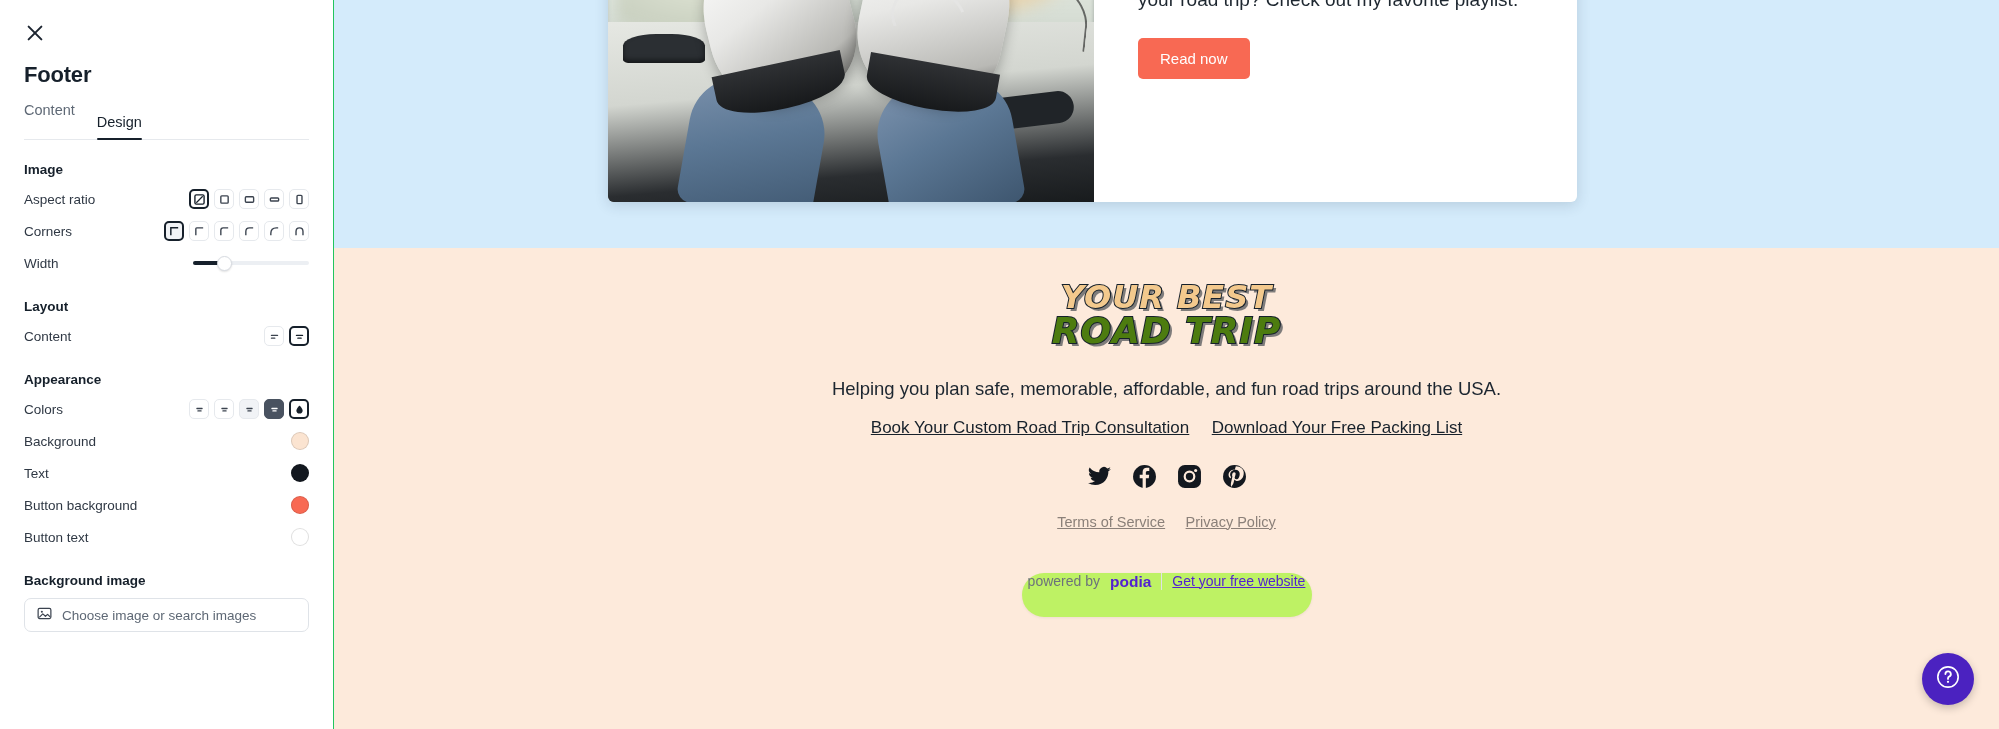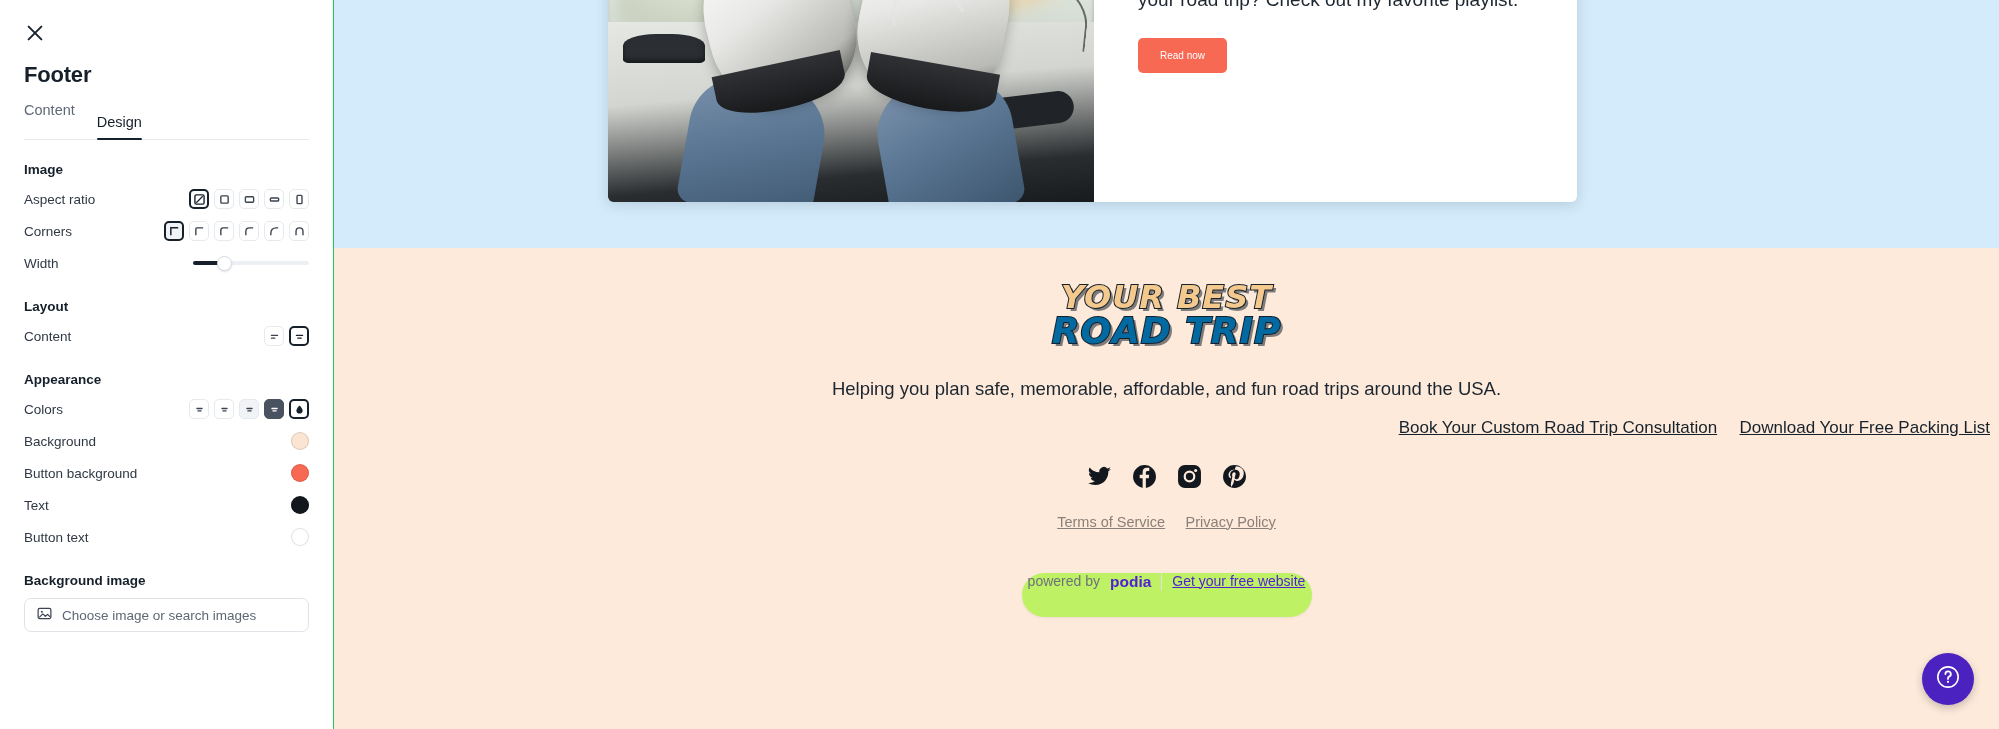--- a/index.html
+++ b/index.html
@@ -193,46 +193,46 @@
   .promo-body {
     flex: 1; padding: 46px 40px 0 44px;
   }
   .promo-text {
     font-size: 19px; line-height: 1.48; color: #1e2730;
     max-width: 382px;
   }
   .read-now {
     margin-top: 24px; display: inline-block;
     background: #f86953; color: #fff; border: none;
-    border-radius: 5px; padding: 12px 22px; font-size: 10px;
+    border-radius: 5px; padding: 12px 22px; font-size: 15px;
     cursor: pointer; font-family: inherit;
   }
 
   
   .footer {
     background: #fdeadb; height: 481px; width: 100%;
     padding-top: 35px; text-align: center; position: relative;
   }
   .logo { display: inline-block; text-align: center; line-height: 0.92; }
   .logo-l1, .logo-l2 {
     font-family: "DejaVu Sans", sans-serif;
     font-weight: bold; font-style: italic;
     letter-spacing: 1px;
     -webkit-text-stroke: 2px #15202b;
     paint-order: stroke fill;
     font-size: 32px;
     display: block;
   }
   .logo-l1 { color: #f3c98d; text-shadow: 3px 3px 0 rgba(21,32,43,.55); }
-  .logo-l2 { color: #0369a1; font-size: 36px; text-shadow: 3px 3px 0 rgba(21,32,43,.55); margin-top: 2px; }
+  .logo-l2 { color: #4d7c0f; font-size: 36px; text-shadow: 3px 3px 0 rgba(21,32,43,.55); margin-top: 2px; }
 
   .tagline {
     font-size: 18.5px; color: #1c2630; margin-top: 30px;
   }
-  .flinks { margin-top: 18px; text-align: right; }
+  .flinks { margin-top: 18px; }
   .flinks a {
     font-size: 17px; color: #17212b; text-decoration: underline;
     margin: 0 9px; cursor: pointer;
   }
   .socials {
     margin-top: 26px; display: flex; justify-content: center;
     gap: 20px; align-items: center;
   }
   .socials svg { cursor: pointer; display:block; }
   .legal { margin-top: 24px; }
@@ -412,26 +412,26 @@
             </svg>
         </span>
       </span>
     </div>
 
     <div class="row">
       <span class="row-label">Background</span>
       <span class="swatch" style="background:#fbe4d1"></span>
     </div>
     <div class="row">
+      <span class="row-label">Text</span>
+      <span class="swatch" style="background:#13181f"></span>
+    </div>
+    <div class="row">
       <span class="row-label">Button background</span>
       <span class="swatch" style="background:#f86953"></span>
-    </div>
-    <div class="row">
-      <span class="row-label">Text</span>
-      <span class="swatch" style="background:#13181f"></span>
     </div>
     <div class="row">
       <span class="row-label">Button text</span>
       <span class="swatch" style="background:#ffffff"></span>
     </div>
 
     <div class="section-title">Background image</div>
     <div class="bg-image-btn">
       <span>
         <svg width="15" height="15" viewBox="0 0 16 16">

